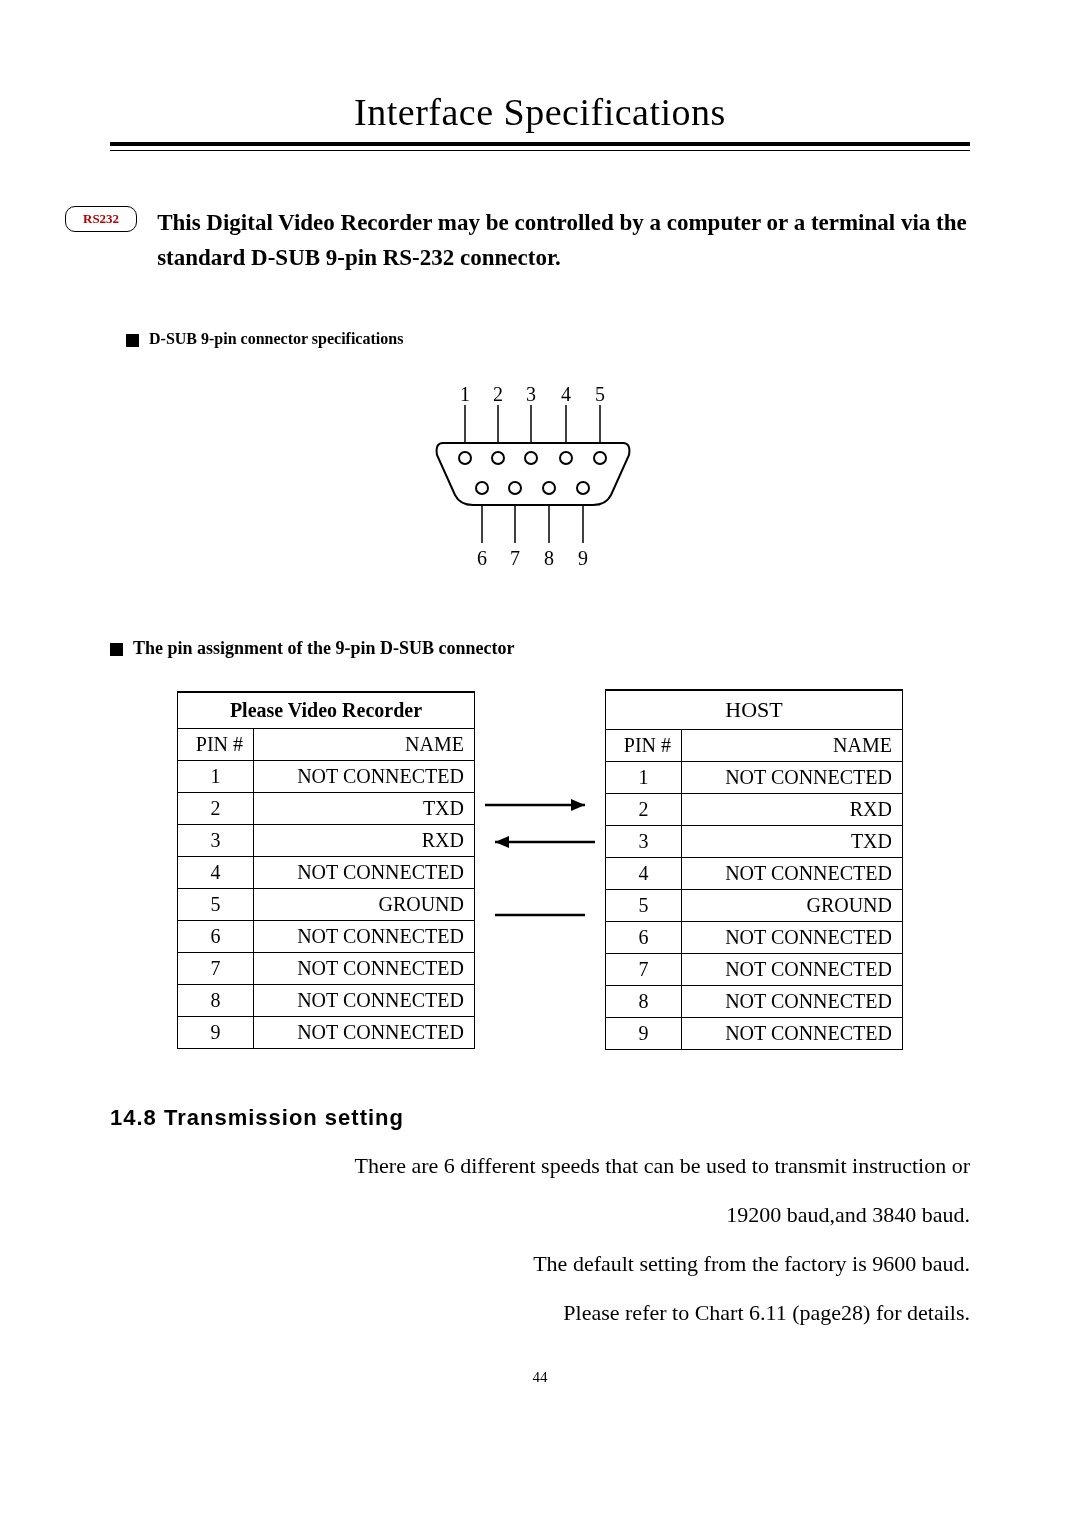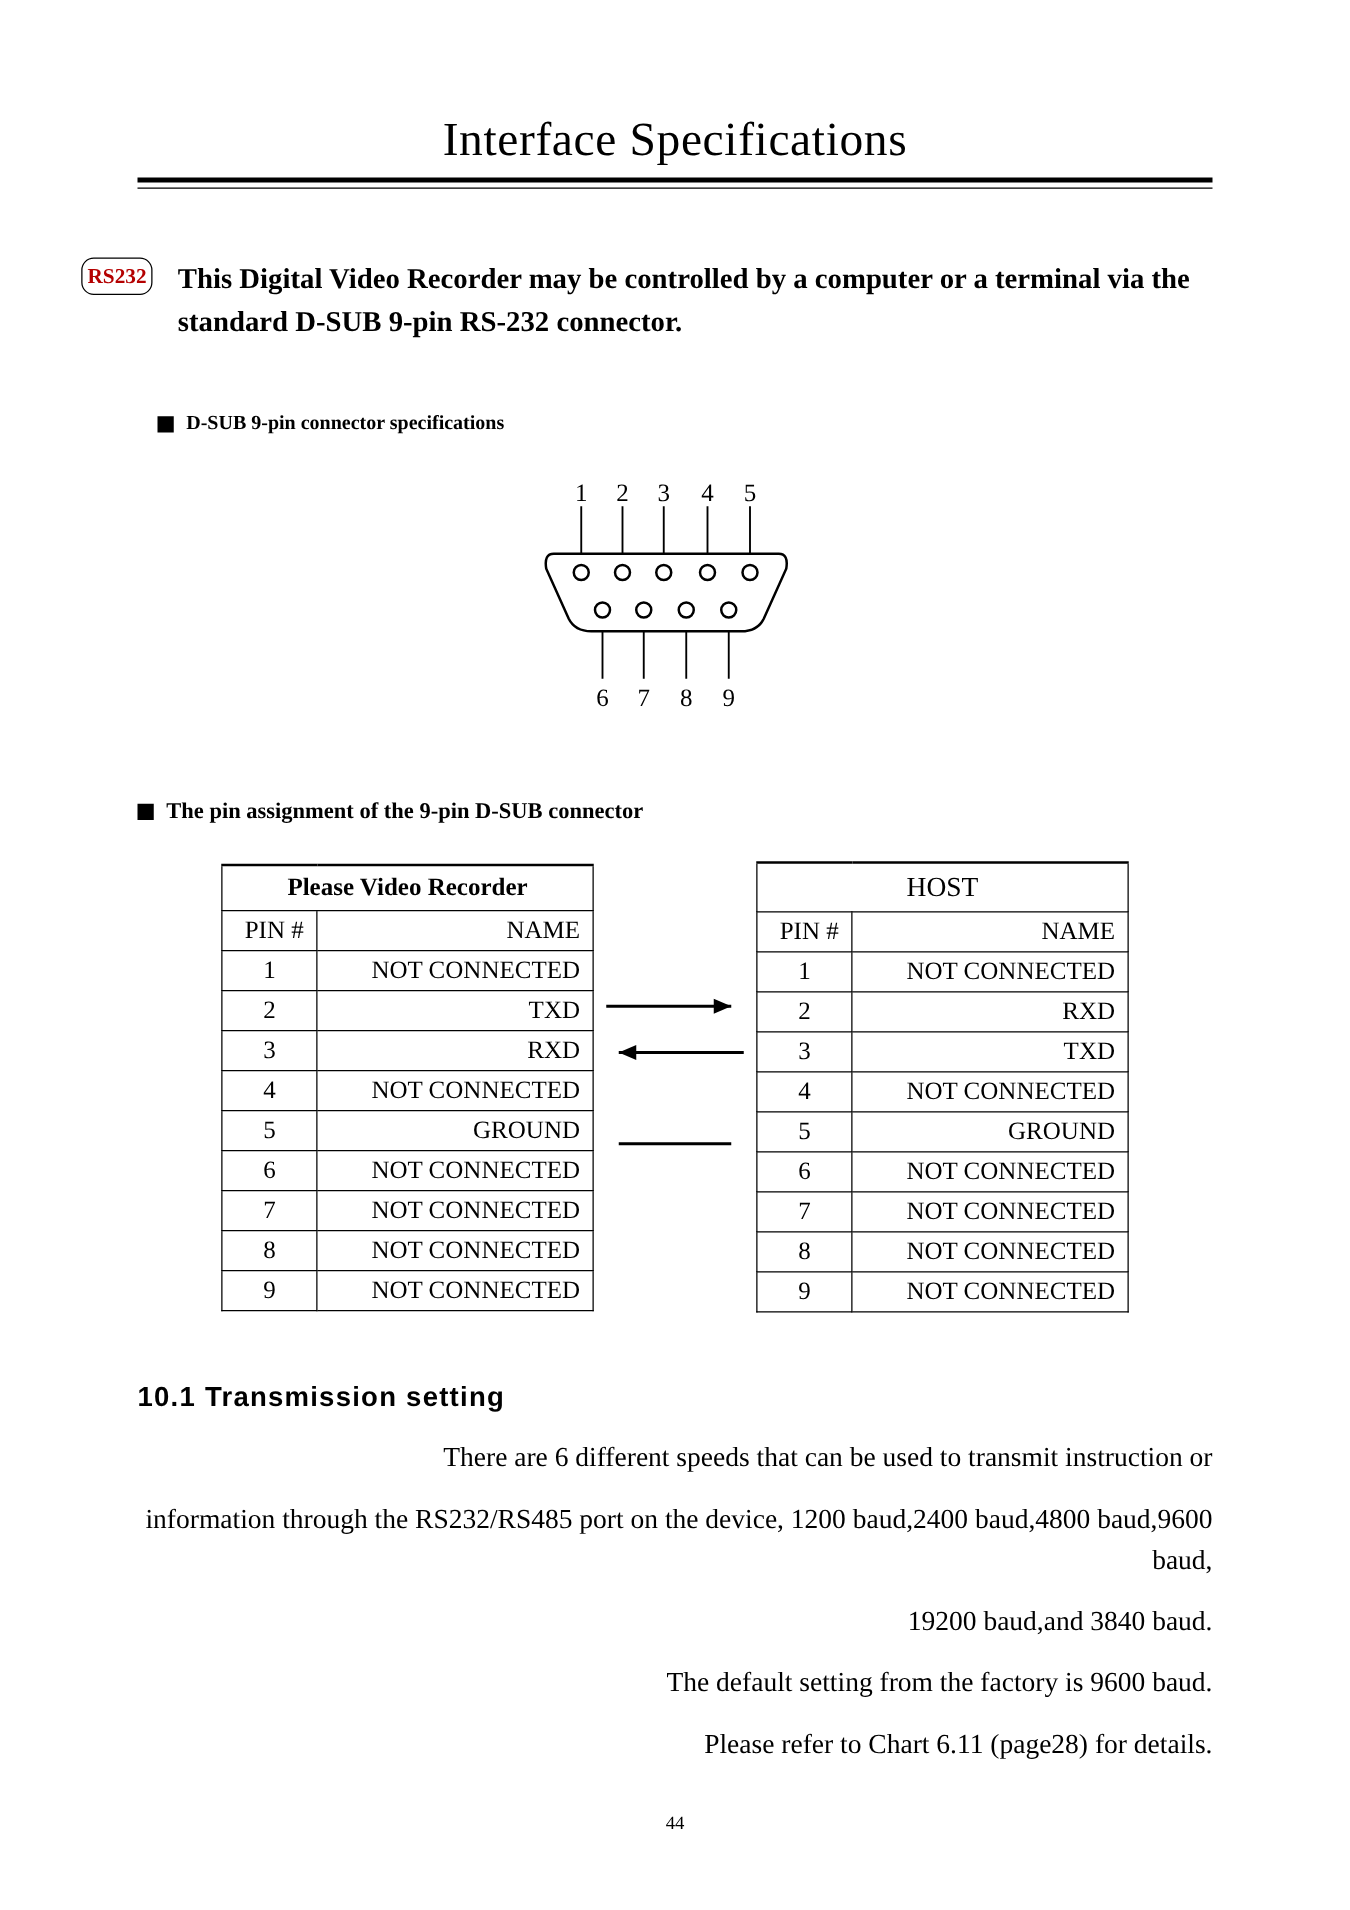--- a/index.html
+++ b/index.html
@@ -31,23 +31,23 @@
   .intro-row {
     display: flex;
     align-items: flex-start;
     gap: 20px;
     margin-bottom: 55px;
     margin-left: -45px;
   }
   .badge {
     border: 1.5px solid #000;
     border-radius: 10px;
-    padding: 4px 4px;
-    font-weight: bold;
-    font-size: 17px;
+    padding: 4px 17px;
+    font-weight: bold;
+    font-size: 13px;
     color: #b40000;
     flex: 0 0 auto;
   }
   .intro-text {
     font-weight: bold;
     font-size: 23px;
     line-height: 1.5;
   }
   .section-head {
     font-weight: bold;
@@ -300,23 +300,22 @@
             <td>NOT CONNECTED</td>
           </tr>
       <tr>
             <td>9</td>
             <td>NOT CONNECTED</td>
           </tr>
     </tbody>
       </table>
   </div>
 
-  <div class="trans-head">10.1 Transmission setting</div>
+  <div class="trans-head">14.8 Transmission setting</div>
   <div class="body-text">
     <p>There are 6 different speeds that can be used to transmit instruction or</p>
-    <p>information through the RS232/RS485 port on the device, 1200 baud,2400 baud,4800 baud,9600 baud,</p>
     <p>19200 baud,and 3840 baud.</p>
     <p>The default setting from the factory is 9600 baud.</p>
     <p>Please refer to Chart 6.11 (page28) for details.</p>
   </div>
 
   <div class="page-num">44</div>
 </div>
 
 </body></html>

